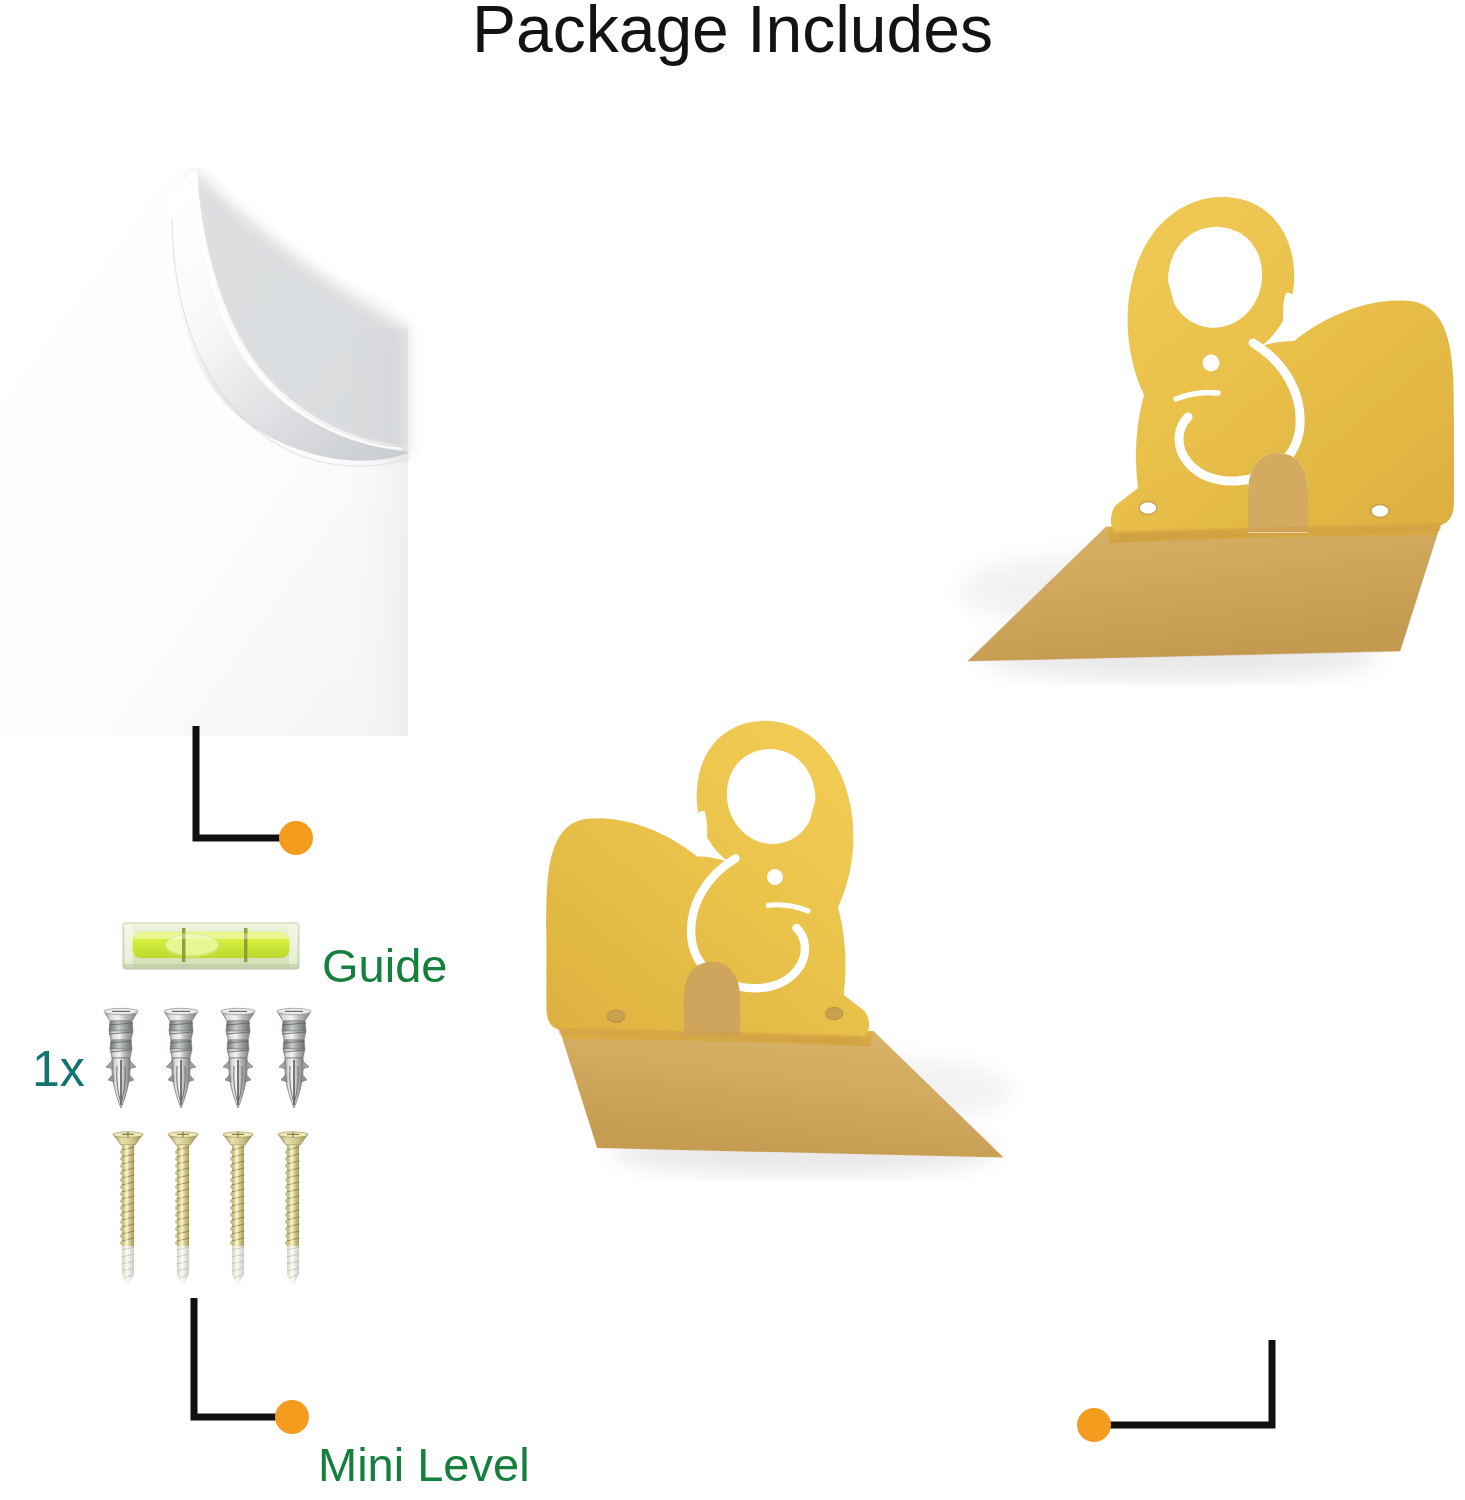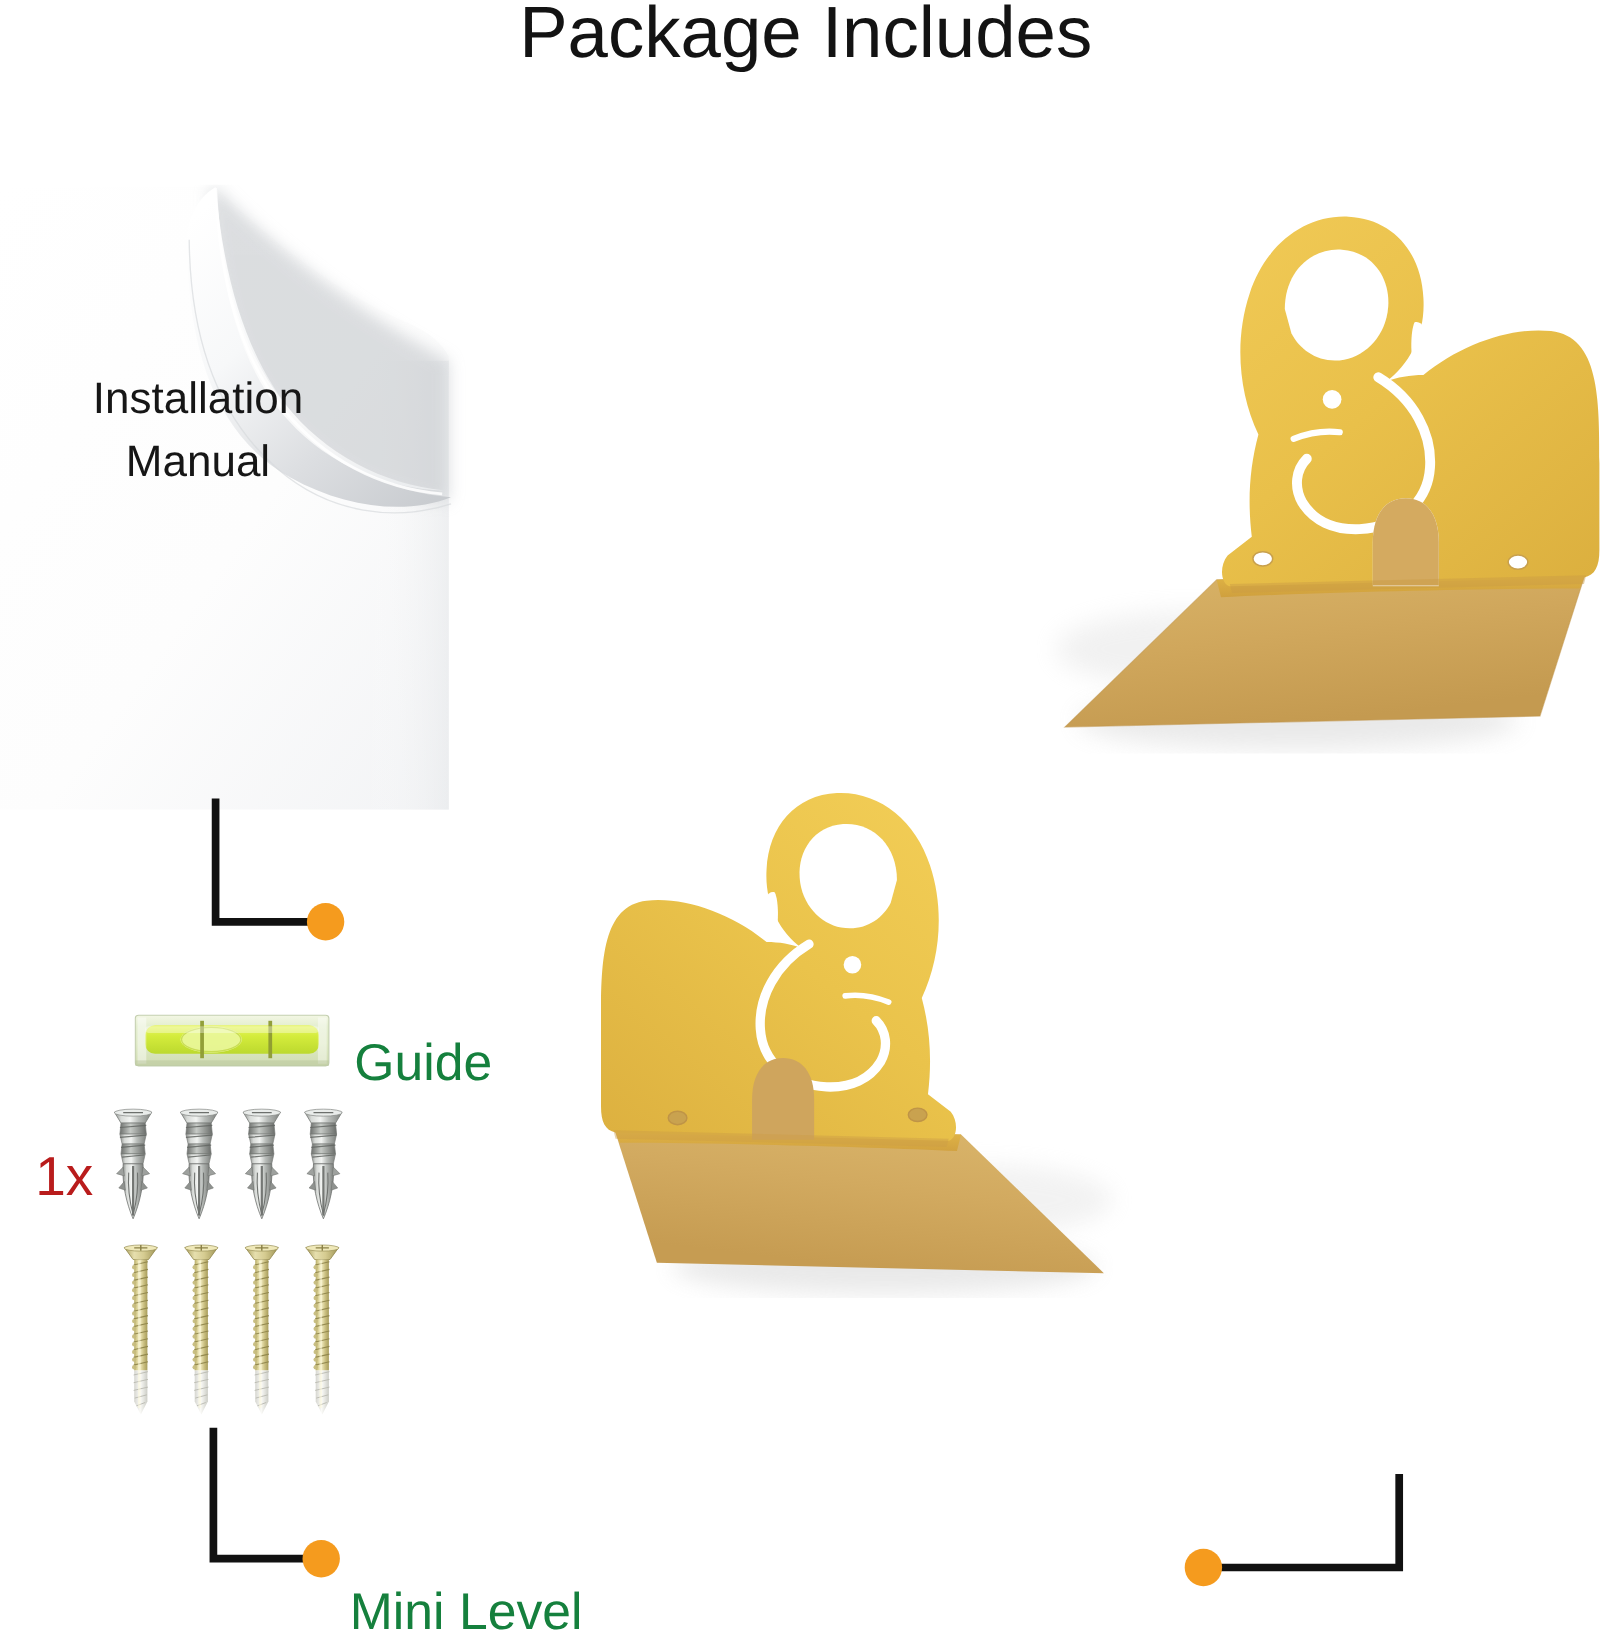--- a/index.html
+++ b/index.html
@@ -26,21 +26,21 @@
 
   
   .lead{position:absolute;}
   .lead svg{display:block;overflow:visible;}
   .dot{fill:#F59B1E;}
 
   
   .lbl{position:absolute;font-size:47px;line-height:1.30;color:#15803d;white-space:pre;}
 
   
-  .qty{position:absolute;font-size:50px;color:#b91c1c;}
+  .qty{position:absolute;font-size:50px;color:#0f766e;}
 
   
   .hw{position:absolute;}
   .elephant{position:absolute;}
 </style>
 </head>
 <body>
 
 <div class="stage">
 
@@ -84,24 +84,20 @@
 
       <path d="M196,2 C204,92 226,160 268,210 C306,256 356,280 410,284
                C370,300 314,294 264,266 C206,234 172,168 170,58 C169,36 176,14 196,2 Z" fill="url(#pgCurl)"></path>
 
       <path d="M196,2 C202,86 220,150 258,198 C296,246 348,272 404,278
                C352,276 300,256 262,214 C220,168 200,100 196,2 Z" fill="url(#pgCurlBack)" opacity="0.95"></path>
 
       <path d="M196,3 C200,90 218,154 256,202 C294,250 346,276 402,281" fill="none" stroke="#ffffff" stroke-width="2.6" opacity="0.85"></path>
       <path d="M172,50 C173,150 204,216 252,258 C300,300 360,306 410,290" fill="none" stroke="#d7dadd" stroke-width="1.2" opacity="0.7"></path>
     </svg>
-    <div class="paper-text">
-      <div>Installation</div>
-      <div>Manual</div>
-    </div>
   </div>
 
   <div class="lead" style="left:190px;top:720px;">
     <svg width="140" height="140" viewBox="0 0 140 140">
       <path d="M6,6 L6,118 L106,118" fill="none" stroke="#111111" stroke-width="7"></path>
       <circle class="dot" cx="106" cy="118" r="17"></circle>
     </svg>
   </div>
   <div class="lbl" style="left:322px;top:813px;">
     <div>Guide</div>

